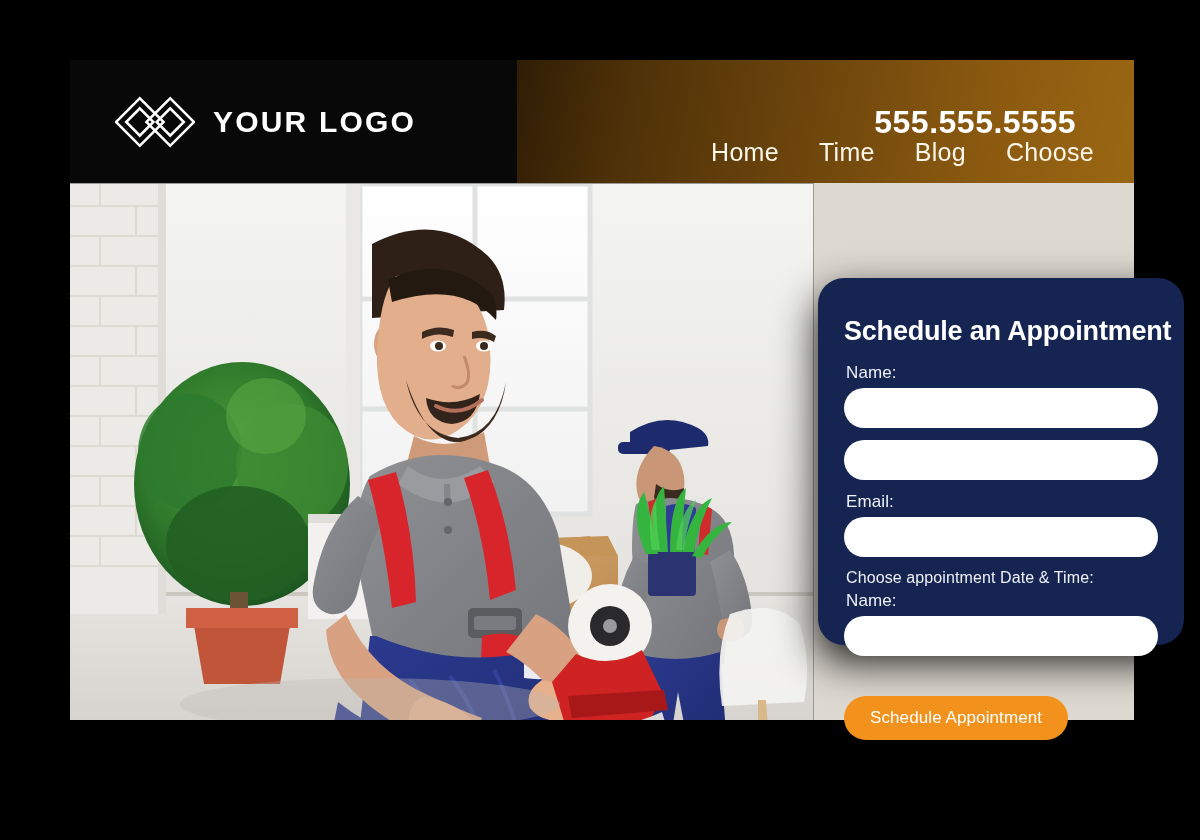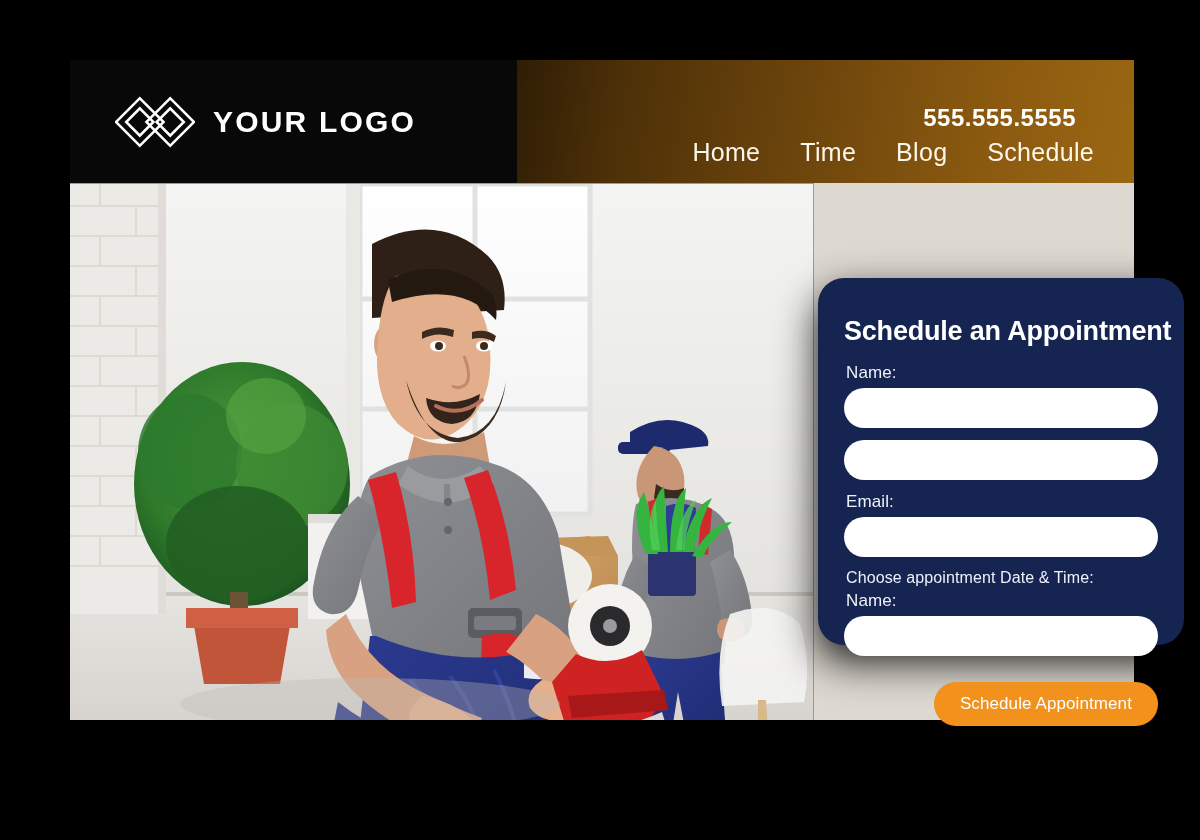--- a/index.html
+++ b/index.html
@@ -75,21 +75,21 @@
     line-height: 1;
     white-space: nowrap;
   }
 
   
   .header-phone {
     position: absolute;
     right: 58px;
     top: 44px;
     color: #ffffff;
-    font-size: 24px;
+    font-size: 32px;
     font-weight: bold;
     letter-spacing: 0.5px;
     white-space: nowrap;
   }
   .header-nav {
     position: absolute;
     right: 40px;
     top: 78px;
     display: flex;
     gap: 40px;
@@ -162,22 +162,22 @@
     font-size: 16px;
     margin: 6px 0 4px 2px;
     letter-spacing: 0.1px;
     white-space: nowrap;
   }
   .dt-row { display: flex; gap: 18px; }
   .dt-col { flex: 1; }
   .dt-col .pill-input { width: 100%; }
   .submit-wrap {
     display: flex;
-    justify-content: flex-end;
-    margin-top: 14px;
+    justify-content: flex-start;
+    margin-top: 28px;
   }
   .submit-btn {
     background: #f2921d;
     color: #ffffff;
     border: none;
     border-radius: 22px;
     height: 44px;
     padding: 0 26px;
     font-size: 17px;
     font-family: "Liberation Sans", sans-serif;
@@ -208,21 +208,21 @@
           <div class="logo-text">YOUR LOGO</div>
         </div>
       </div>
 
       <div class="header-right" style="background: linear-gradient(100deg, rgb(47, 29, 5) 0%, rgb(78, 49, 8) 18%, rgb(110, 70, 12) 48%, rgb(139, 90, 16) 76%, rgb(154, 103, 18) 100%);">
         <div class="header-phone">555.555.5555</div>
         <nav class="header-nav">
           <a class="nav-link">Home</a>
           <a class="nav-link">Time</a>
           <a class="nav-link">Blog</a>
-          <a class="nav-link">Schedule</a>
+          <a class="nav-link">Choose</a>
         </nav>
       </div>
 
     </div>
 
     <div class="hero-photo">
       <svg class="hero-svg" viewBox="0 0 744 537" preserveAspectRatio="xMidYMid slice">
         <defs>
           <linearGradient id="wallG" x1="0" y1="0" x2="0" y2="1">
             <stop offset="0%" stop-color="#f4f4f2"></stop>

